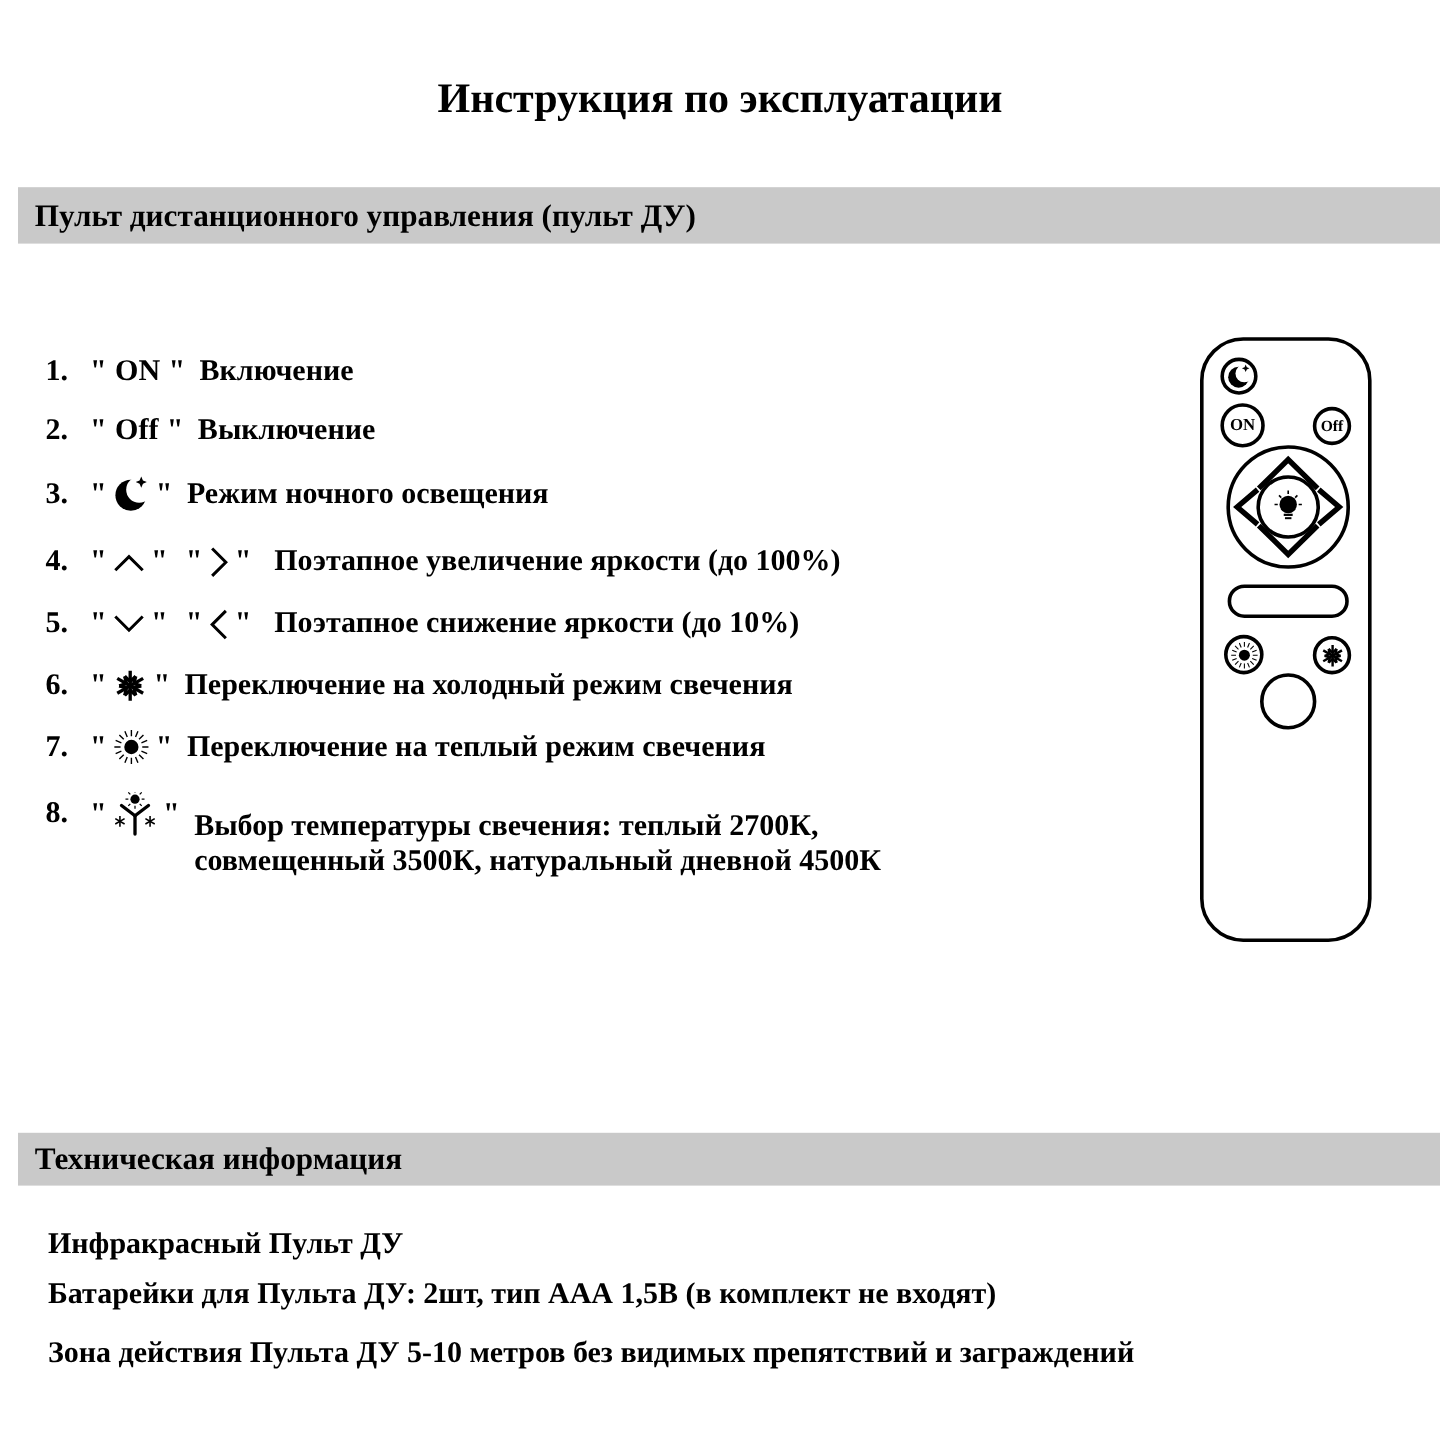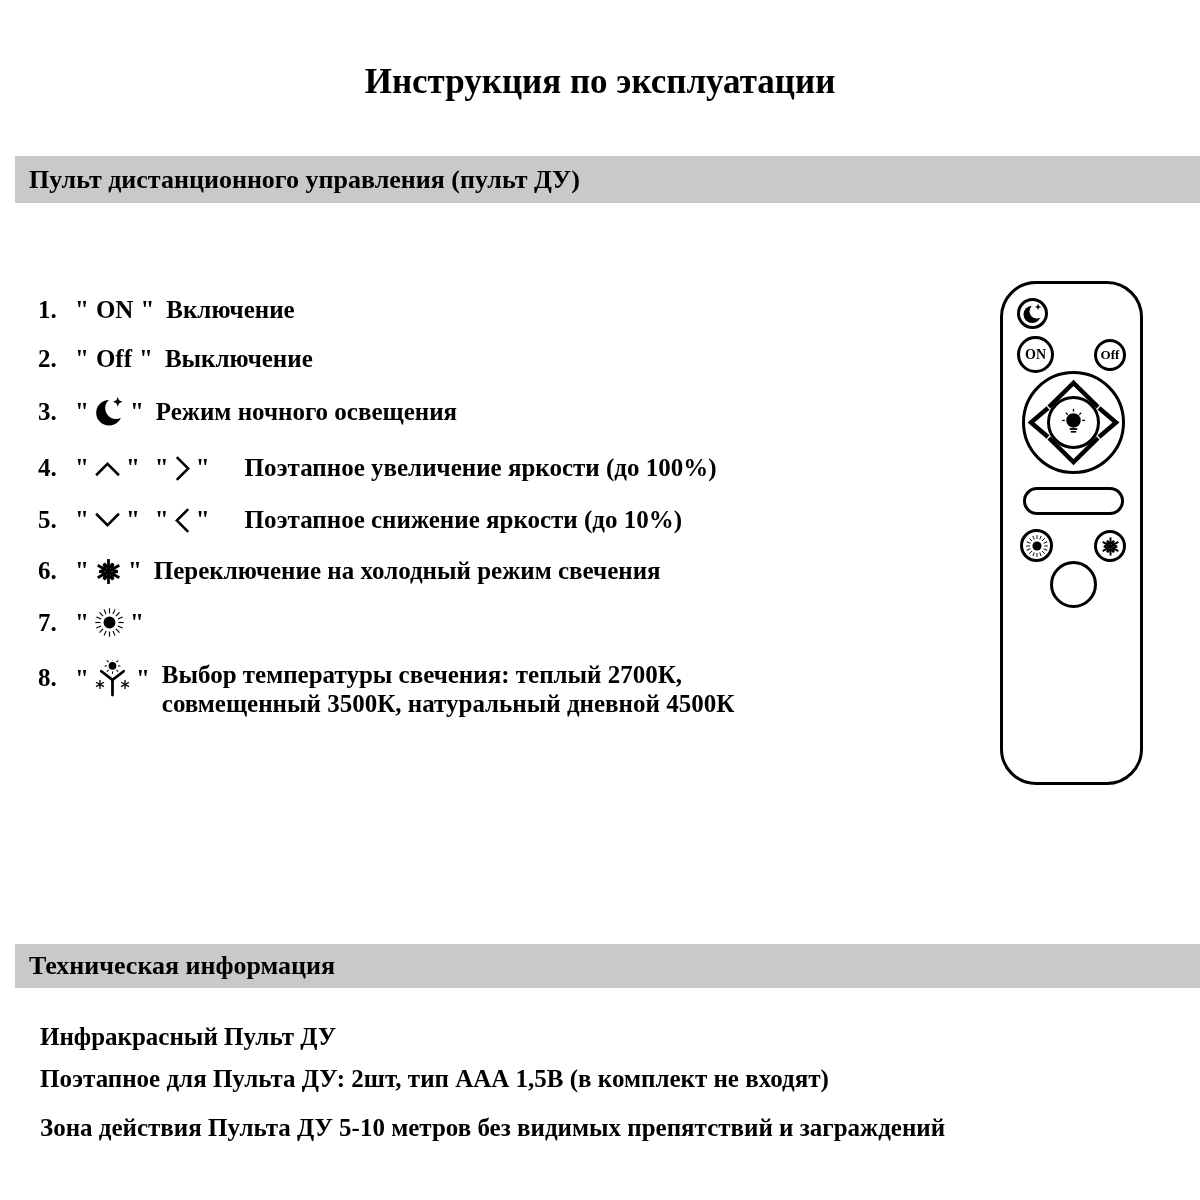--- a/index.html
+++ b/index.html
@@ -12,27 +12,27 @@
        font-size:26px;font-weight:bold;}
   .bar.b1{top:156px;height:47px;}
   .bar.b2{top:944px;height:44px;}
   .row{position:absolute;left:38px;display:flex;align-items:center;
        font-size:25px;font-weight:bold;line-height:30px;white-space:nowrap;}
   .row .num{width:34px;flex:0 0 auto;}
   .q{margin:0 3px;}
   .q.g2{margin-left:12px;}
   .btn-label{margin:0 4px;}
   .desc{margin-left:9px;}
-  .desc.far{margin-left:32px;}
+  .desc.far{margin-left:16px;}
   .ic{display:flex;align-items:center;justify-content:center;margin:0 2px;}
   .row8{align-items:flex-start;line-height:29px;}
   .row8 .q,.row8 .ic{height:36px;display:flex;align-items:center;}
   .row8 .num{line-height:36px;}
   .desc2 div{white-space:nowrap;}
-  .desc2{margin-left:9px;margin-top:0;}
+  .desc2{margin-left:9px;margin-top:14px;}
   
   .remote{position:absolute;left:1000px;top:281px;width:143px;height:504px;
           border:3.5px solid #000;border-radius:36px;box-sizing:border-box;background:#fff;}
   .remote *{box-sizing:border-box;}
   .rbtn{position:absolute;border:3px solid #000;border-radius:50%;background:#fff;
         display:flex;align-items:center;justify-content:center;font-weight:bold;}
   .rbtn.moonb{left:14px;top:14px;width:31px;height:31px;}
   .rbtn.onb{left:14px;top:52px;width:37px;height:37px;border-width:3.5px;font-size:14px;}
   .rbtn.offb{left:91px;top:55px;width:32px;height:32px;font-size:13px;}
   .dpad-outer{position:absolute;left:19px;top:87px;width:103px;height:103px;
@@ -248,20 +248,21 @@
 
   <div class="row" style="top:607px">
     <span class="num">7.</span>
     <span class="q">"</span>
     <span class="ic">
         <svg width="31" height="31">
           <use href="#ic-sun"></use>
         </svg>
       </span>
     <span class="q">"</span>
+    <span class="desc">Переключение на теплый режим свечения</span>
   </div>
 
   <div class="row row8" style="top:660px">
     <span class="num">8.</span>
     <span class="q">"</span>
     <span class="ic">
         <svg width="37" height="37">
           <use href="#ic-colortemp"></use>
         </svg>
       </span>
@@ -318,16 +319,16 @@
         </span>
     </div>
     <div class="rbtn roundb"></div>
   </div>
 
   <div class="bar b2">
     <span>Техническая информация</span>
   </div>
 
   <div class="tline" style="top:1022px">Инфракрасный Пульт ДУ</div>
-  <div class="tline" style="top:1064px">Поэтапное для Пульта ДУ: 2шт, тип ААА 1,5В (в комплект не входят)</div>
+  <div class="tline" style="top:1064px">Батарейки для Пульта ДУ: 2шт, тип ААА 1,5В (в комплект не входят)</div>
   <div class="tline" style="top:1113px">Зона действия Пульта ДУ 5-10 метров без видимых препятствий и заграждений</div>
 
 </div>
 
 </body></html>

